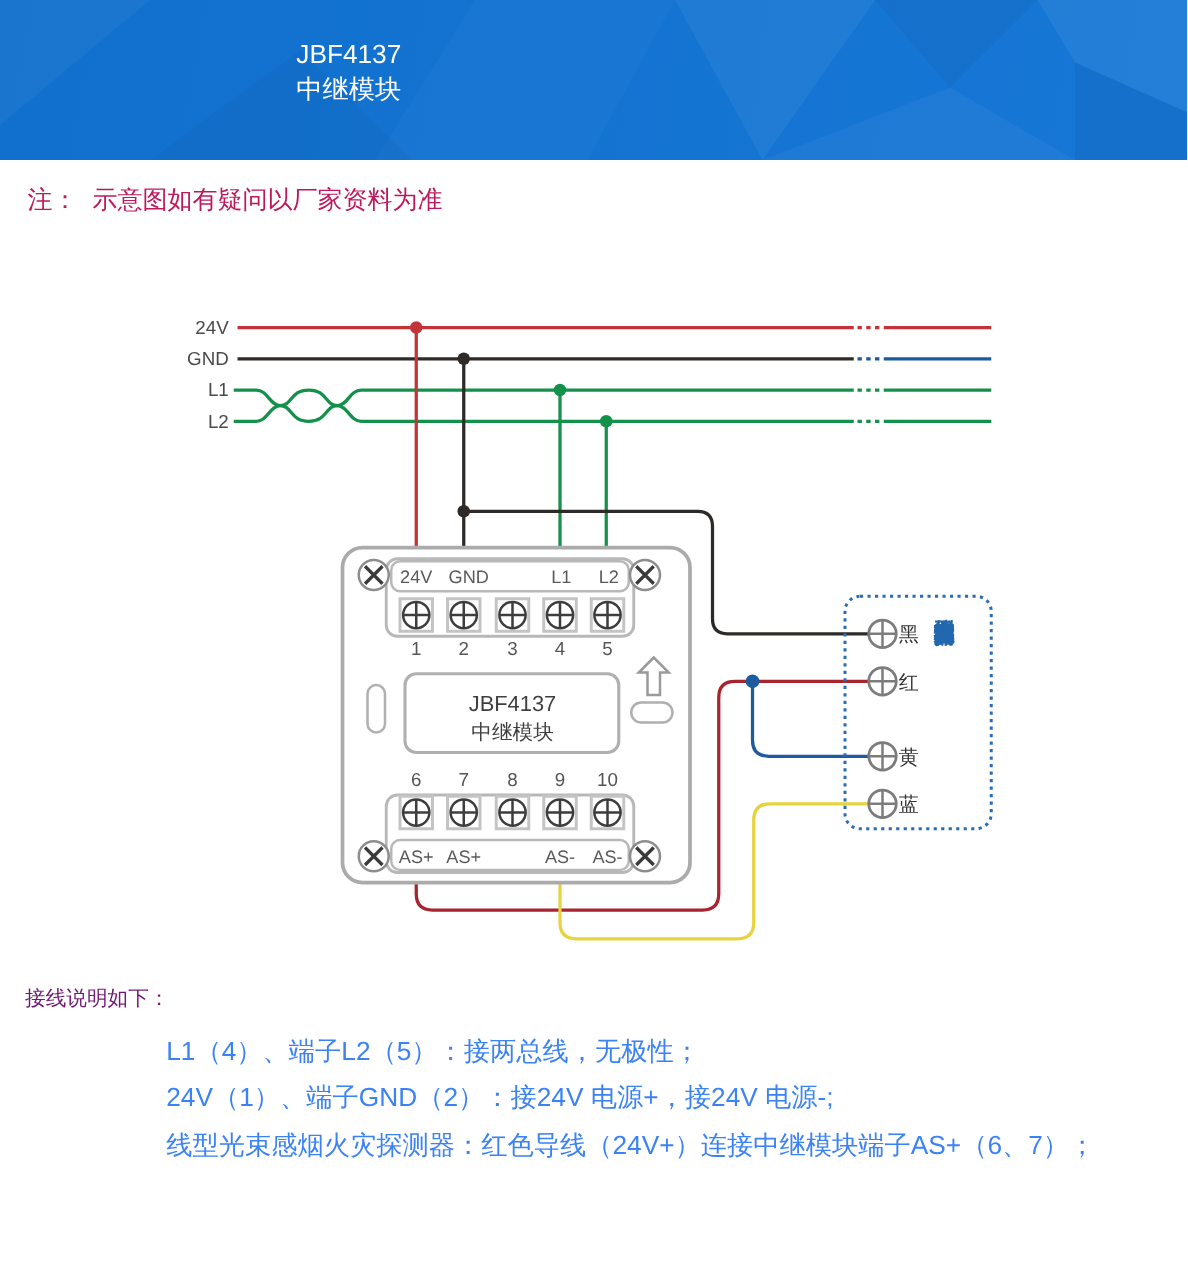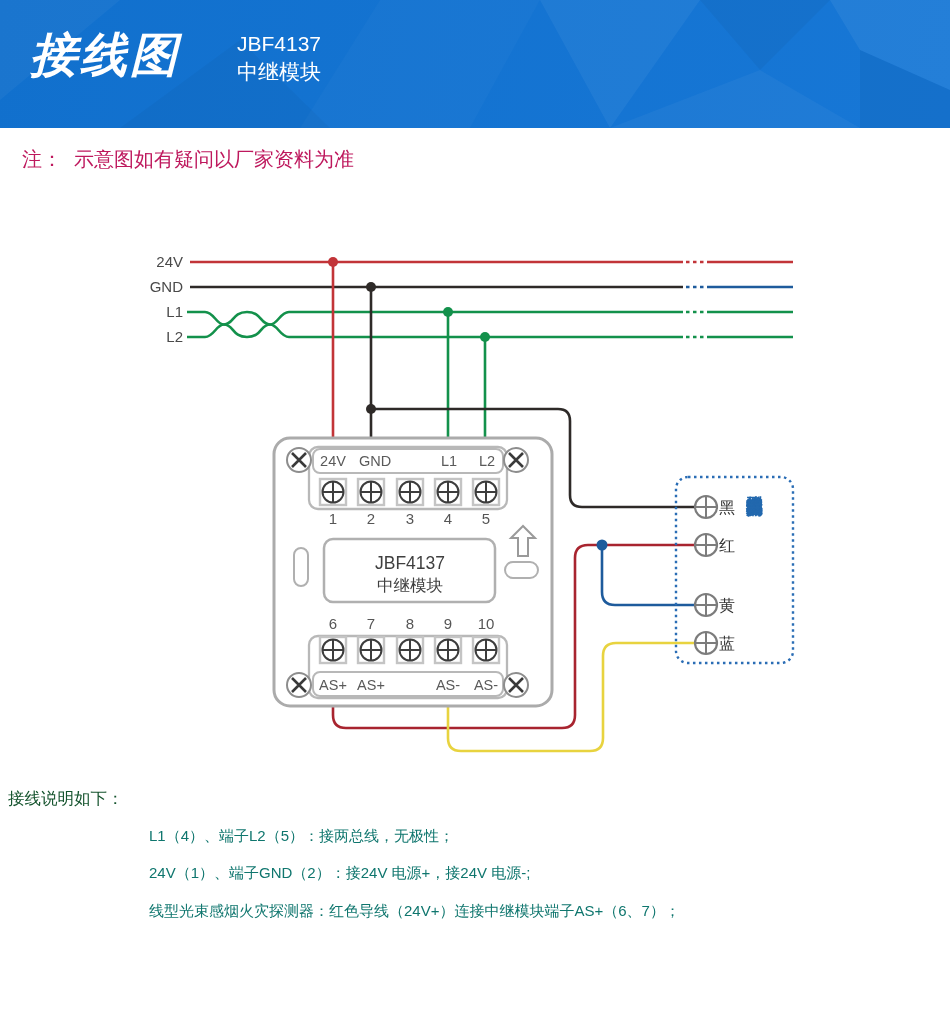--- a/index.html
+++ b/index.html
@@ -18,22 +18,22 @@
   .intro{position:absolute;left:22px;top:180px;width:910px;font-size:20px;color:#3d3d3d;line-height:38px;}
 
   
   .diagram{position:absolute;left:0;top:0;width:950px;height:1021px;}
 
   
   .detector-name{position:absolute;left:744px;top:482px;height:184px;writing-mode:vertical-rl;
     font-size:16.5px;font-weight:bold;color:#2268ae;letter-spacing:0.5px;}
 
   
-  .instr-heading{position:absolute;left:8px;top:788px;font-size:16.5px;color:#14532d;}
-  .instr{position:absolute;font-size:15px;color:#0f766e;white-space:nowrap;margin-left:16px;}
+  .instr-heading{position:absolute;left:20px;top:788px;font-size:16.5px;color:#701a75;}
+  .instr{position:absolute;font-size:21px;color:#3b82f6;white-space:nowrap;}
   .i1{left:133px;top:827px;}
   .i2{left:133px;top:864px;}
   .i3{left:133px;top:902px;}
   .i4{left:332px;top:939px;}
   .i5{left:332px;top:977px;}
 </style>
 </head>
 <body>
 
 <div class="page">
@@ -42,21 +42,20 @@
     <svg width="950" height="128" viewBox="0 0 950 128">
       <polygon points="540,0 700,0 610,128" fill="#ffffff" opacity="0.05"></polygon>
       <polygon points="700,0 830,0 760,70" fill="#000000" opacity="0.04"></polygon>
       <polygon points="830,0 950,0 950,90 860,50" fill="#ffffff" opacity="0.06"></polygon>
       <polygon points="610,128 760,70 860,128" fill="#ffffff" opacity="0.04"></polygon>
       <polygon points="860,50 950,90 950,128 860,128" fill="#000000" opacity="0.05"></polygon>
       <polygon points="380,0 540,0 470,128 300,128" fill="#ffffff" opacity="0.025"></polygon>
       <polygon points="0,0 120,0 0,100" fill="#ffffff" opacity="0.04"></polygon>
       <polygon points="120,128 240,40 330,128" fill="#000000" opacity="0.03"></polygon>
     </svg>
-    <div class="header-title">接线图</div>
     <div class="header-sub">
       <div>JBF4137</div>
       <div>中继模块</div>
     </div>
   </div>
 
   <div class="note">
     <span class="note-label">注：</span><span>示意图如有疑问以厂家资料为准</span>
   </div>
   <div class="intro">

